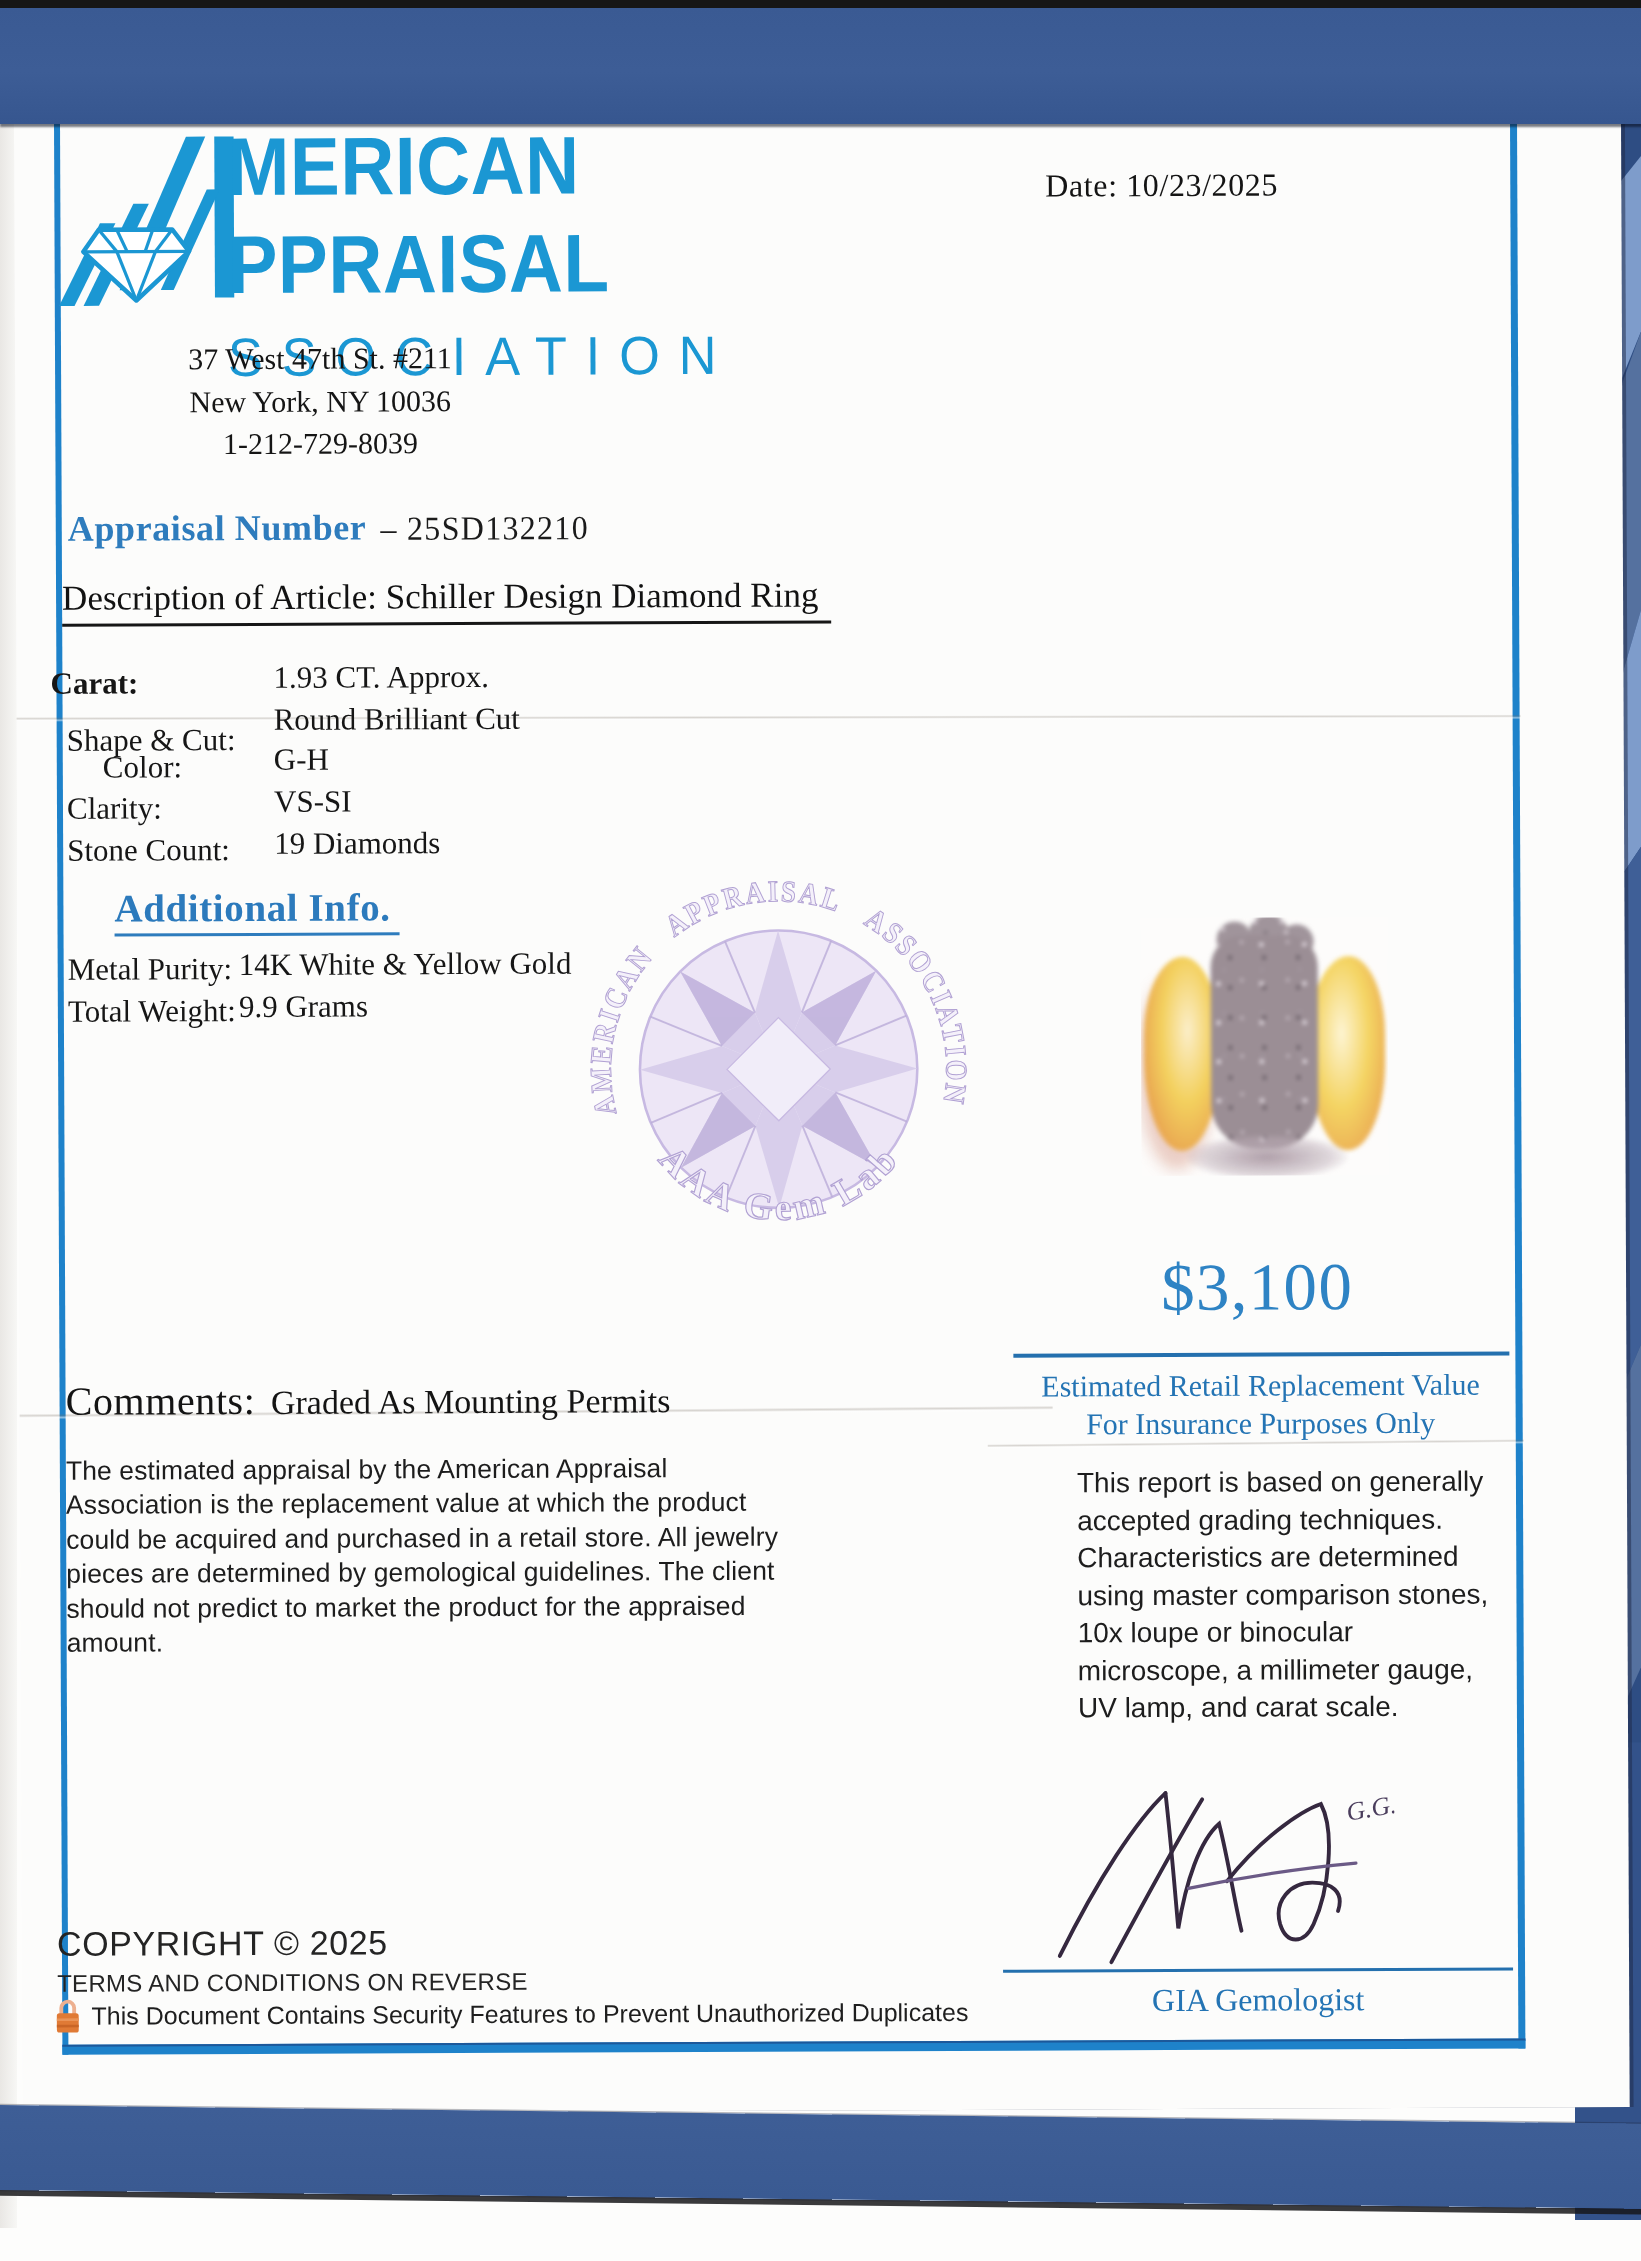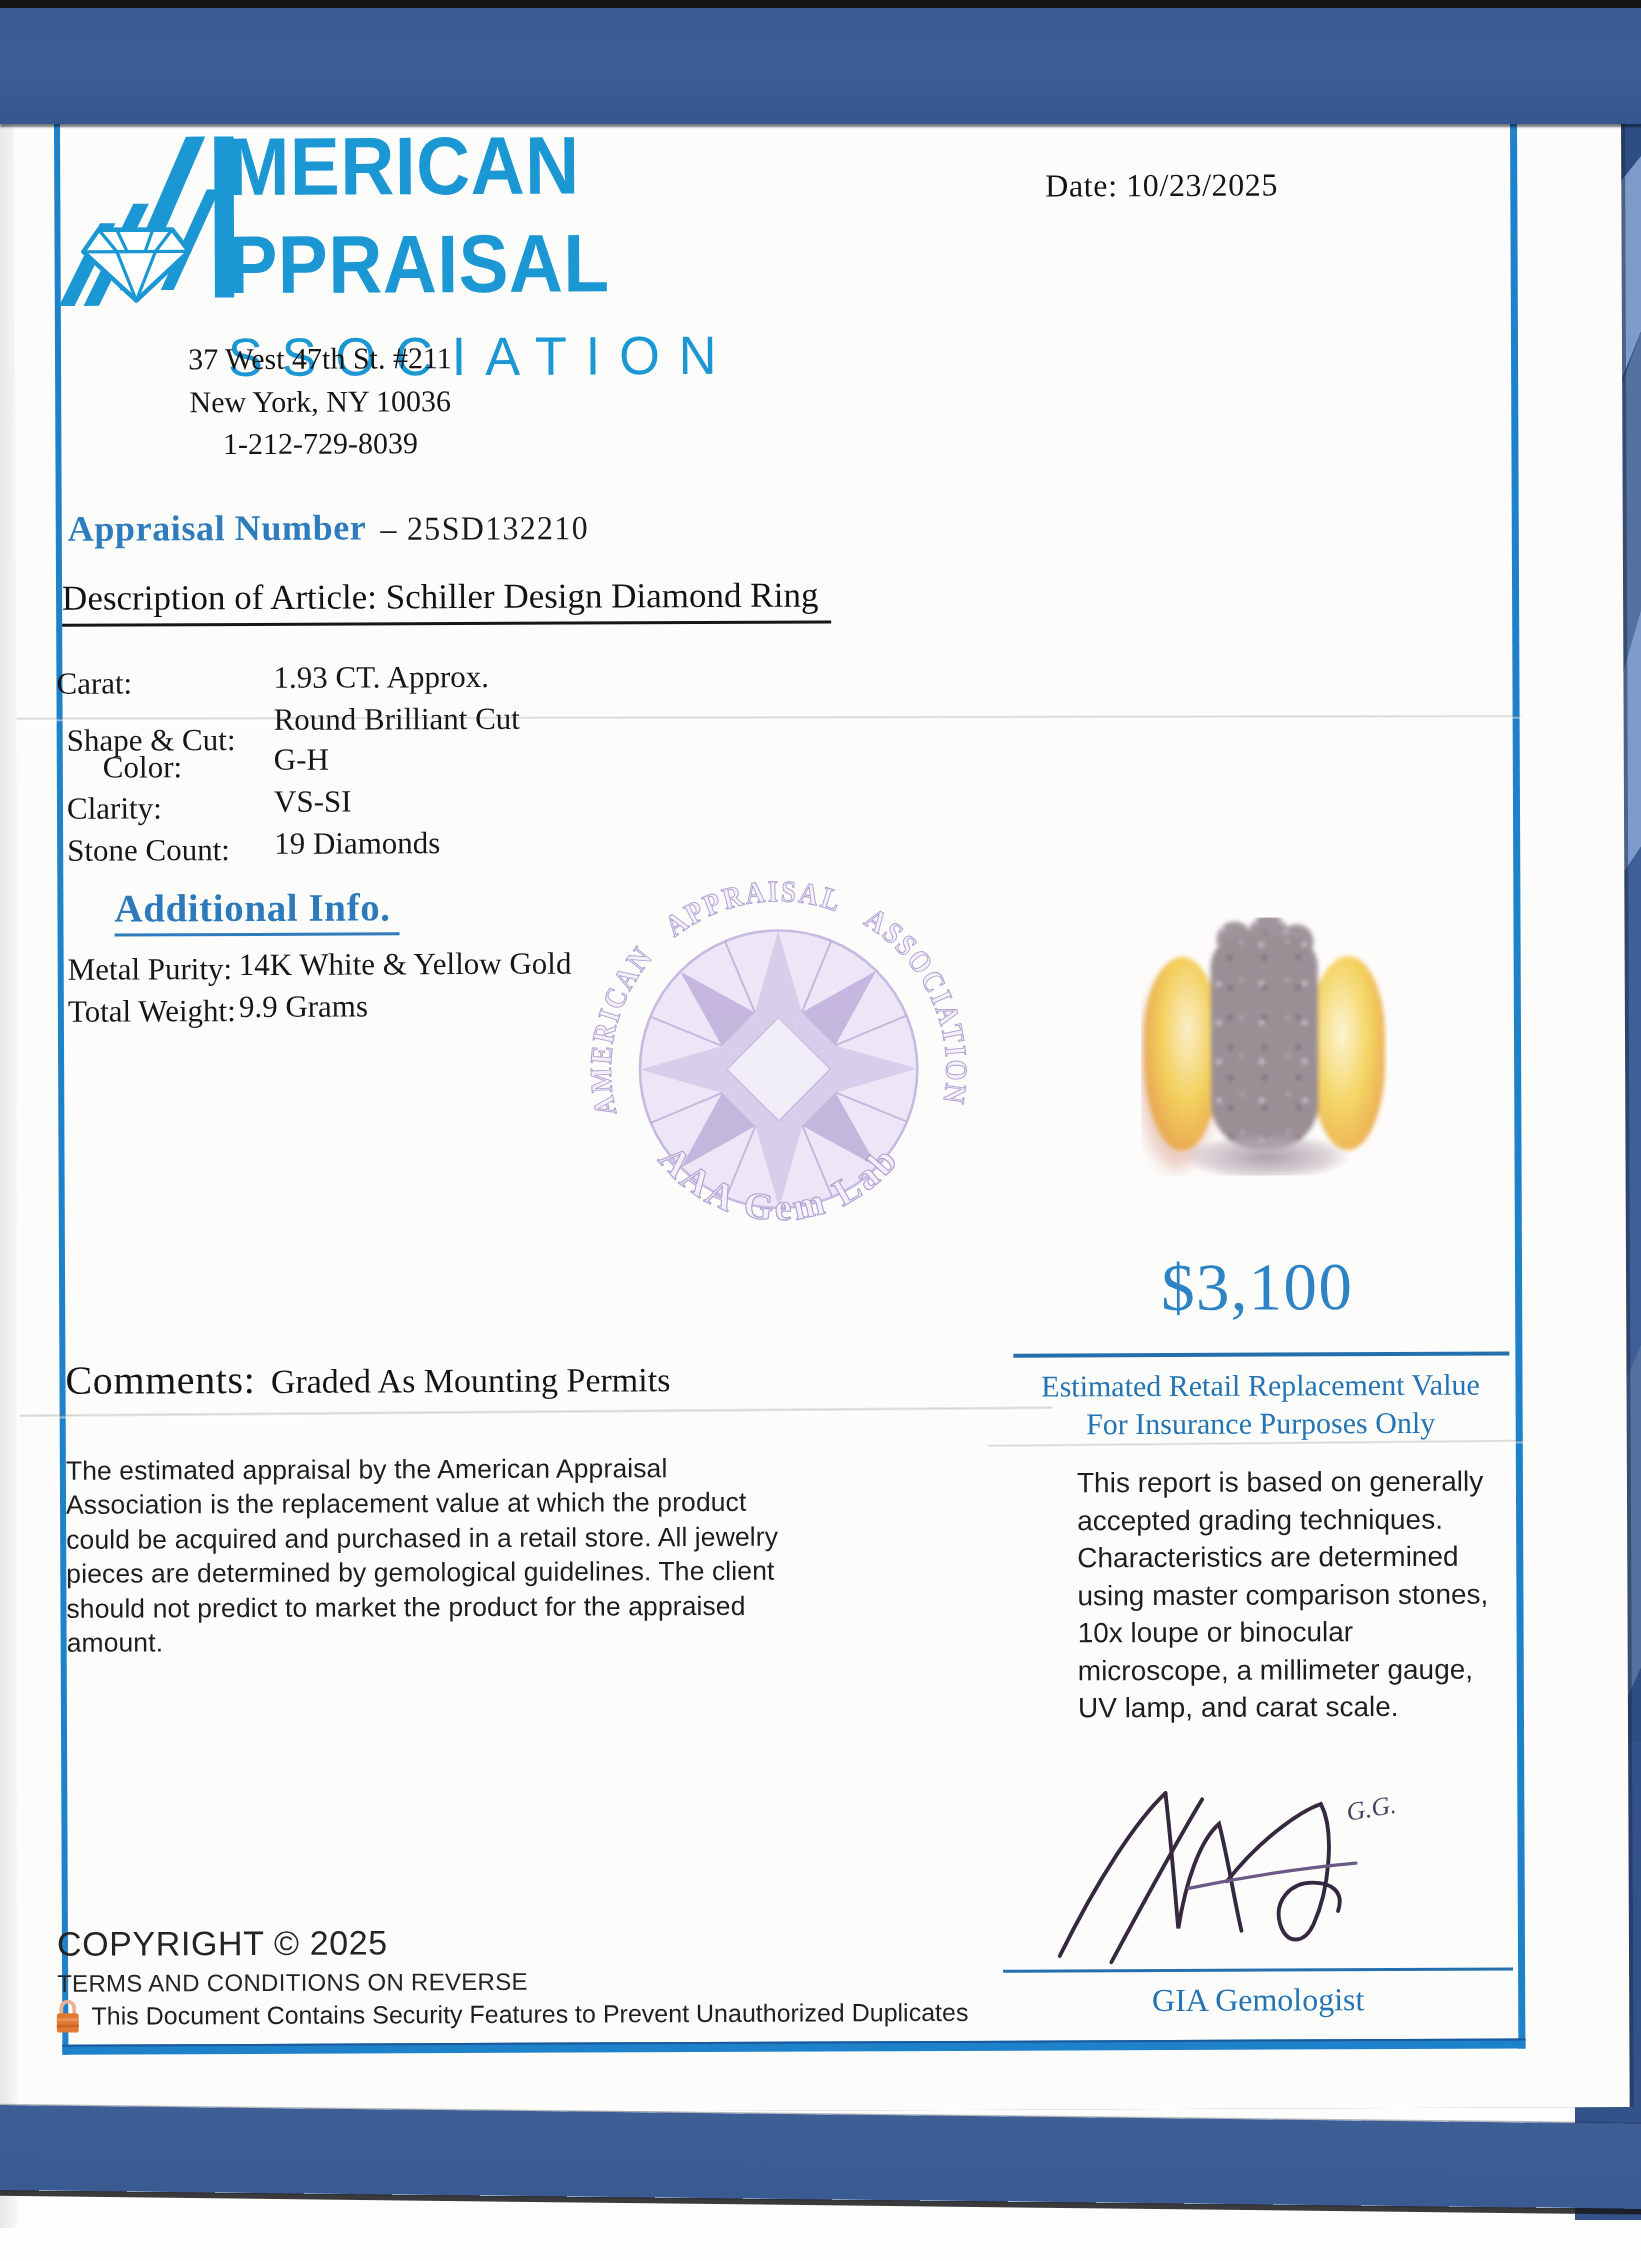--- a/index.html
+++ b/index.html
@@ -30,21 +30,21 @@
   .appr-value{color:#1b1b1b;font-size:32px;letter-spacing:1.3px;transform:scaleY(1.05);}
   .desc-line{font-size:35px;color:#121212;border-bottom:3.2px solid #161616;padding-bottom:5.2px;padding-right:13px;}
   .spec-label{font-size:31px;color:#161616;}
   .spec-value{font-size:31px;color:#161616;}
   .addl-title{display:inline-block;color:#2c7abc;font-size:39px;font-weight:700;border-bottom:3.9px solid #2e7cbd;padding-bottom:2.6px;padding-right:9px;letter-spacing:0.6px;}
   
   .amount{width:490px;text-align:center;font-size:67px;color:#2e83c4;letter-spacing:1.3px;}
   .val-divider{background:#2470ae;height:3.9px;}
   .est-lines{width:516px;text-align:center;color:#2474b4;font-size:30px;line-height:1.28;font-weight:500;}
   .comments-line{display:flex;align-items:baseline;gap:15.5px;}
-  .comments-label{font-size:40px;color:#141414;letter-spacing:0.6px;}
+  .comments-label{font-size:40px;color:#141414;letter-spacing:0.6px;margin-top:21px;}
   .comments-value{font-size:34px;color:#141414;}
   .para{font-family:"Liberation Sans",sans-serif;color:#1d1d1d;}
   .para-left{width:723px;font-size:26.5px;line-height:1.30;letter-spacing:0.1px;}
   .para-right{width:423px;font-size:28px;line-height:1.34;}
   .sig-block{width:510px;text-align:center;}
   .sig-divider{background:#2470ae;height:3.2px;width:510px;}
   .gia{color:#2474b4;font-size:32px;margin-top:10.3px;}
   .copyright{font-family:"Liberation Sans",sans-serif;font-size:34px;color:#242424;letter-spacing:0.6px;}
   .terms{font-family:"Liberation Sans",sans-serif;font-size:24px;color:#242424;letter-spacing:0.3px;}
   .security-row{display:flex;align-items:center;gap:10.3px;}
@@ -144,21 +144,21 @@
       <span class="appr-value">– 25SD132210</span>
     </div>
 
     <div class="abs" style="left:46px;top:456px;">
       <span class="desc-line" style="display:inline-block;">
         <span>Description of Article:</span>
         <span>Schiller Design Diamond Ring</span>
       </span>
     </div>
 
-    <div class="abs spec-label" style="left:40px;top:543px;">Carat:</div>
+    <div class="abs spec-label" style="left:34px;top:543px;font-weight:bold;">Carat:</div>
     <div class="abs spec-value" style="left:257px;top:538px;">1.93 CT. Approx.</div>
     <div class="abs spec-label" style="left:50px;top:600px;font-family:Liberation Serif, serif;">Shape &amp; Cut:</div>
     <div class="abs spec-value" style="left:257px;top:580px;">Round Brilliant Cut</div>
     <div class="abs spec-label" style="left:50px;top:627px;margin-left:36px;">Color:</div>
     <div class="abs spec-value" style="left:257px;top:620px;">G-H</div>
     <div class="abs spec-label" style="left:50px;top:668px;">Clarity:</div>
     <div class="abs spec-value" style="left:257px;top:662px;">VS-SI</div>
     <div class="abs spec-label" style="left:50px;top:710px;">Stone Count:</div>
     <div class="abs spec-value" style="left:257px;top:704px;">19 Diamonds</div>
 

